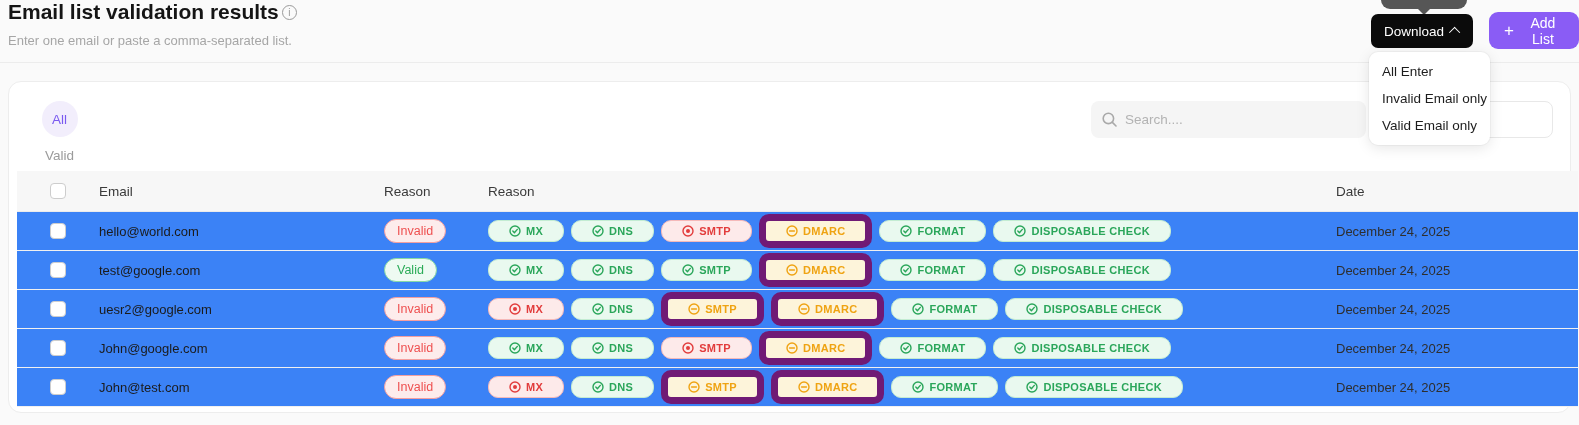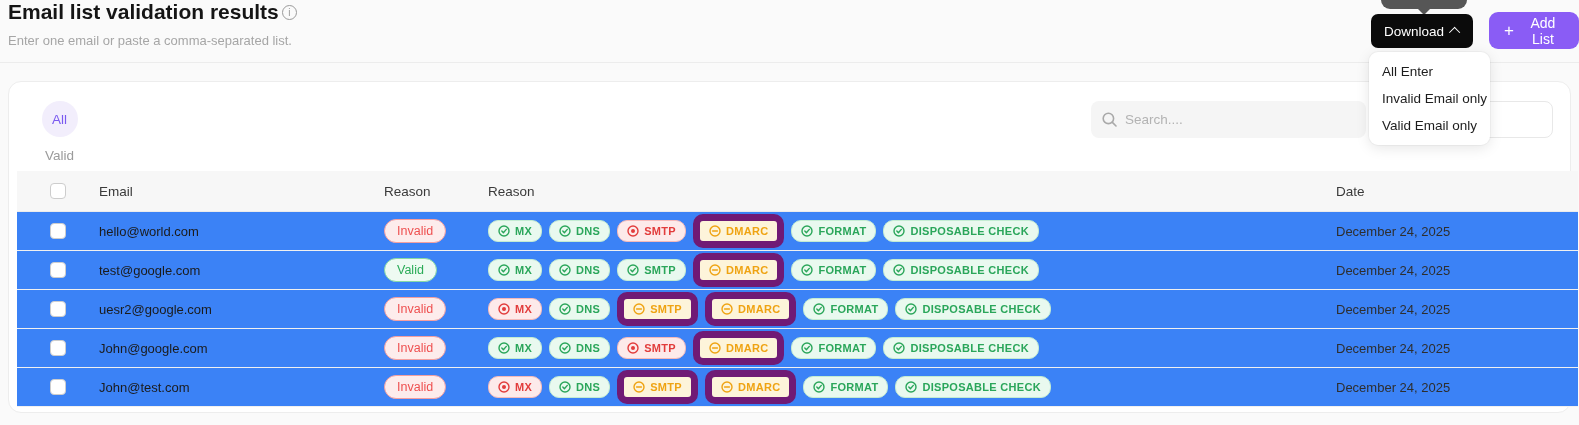--- a/index.html
+++ b/index.html
@@ -119,21 +119,21 @@
   .status-pill {
     display: inline-flex; align-items: center; justify-content: center;
     font-size: 12.5px; padding: 4px 12px; border-radius: 999px; line-height: 1.15;
   }
   .status-pill.invalid { color: #ee5050; background: #fdecec; border: 1px solid #f59f9f; }
   .status-pill.valid   { color: #2aab57; background: #eefaf2; border: 1px solid #86d9a4; }
   .reasons { display: flex; align-items: center; gap: 7px; }
   .badge {
     display: inline-flex; align-items: center; gap: 5px;
     font-size: 11px; font-weight: 700; letter-spacing: 0.3px;
-    padding: 4px 9px; border-radius: 10px; line-height: 1; white-space: nowrap;
+    padding: 4px 20px; border-radius: 10px; line-height: 1; white-space: nowrap;
   }
   .badge.pass { color: #2aa65a; background: #e9f9ef; border: 1px solid #c3ecd2; }
   .badge.fail { color: #e23c3c; background: #fdeaea; border: 1px solid #f5b9b9; }
   .badge.warn { color: #efa312; background: #fdf4da; border: 7px solid #701a75; }
   .cell-date { font-size: 13px; color: #2e2e2e; }
 </style>
 </head>
 <body>
 
 <h1 class="page-title">

